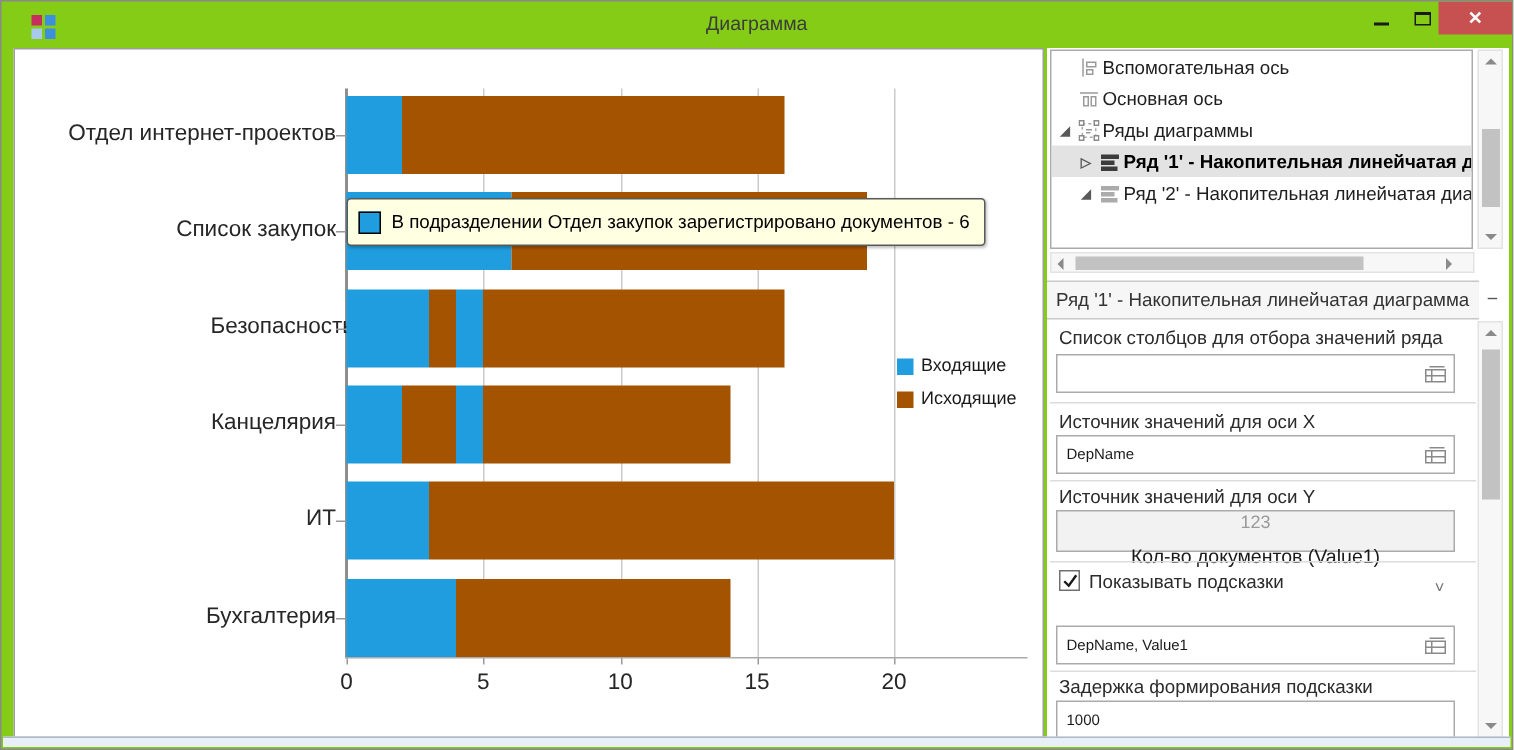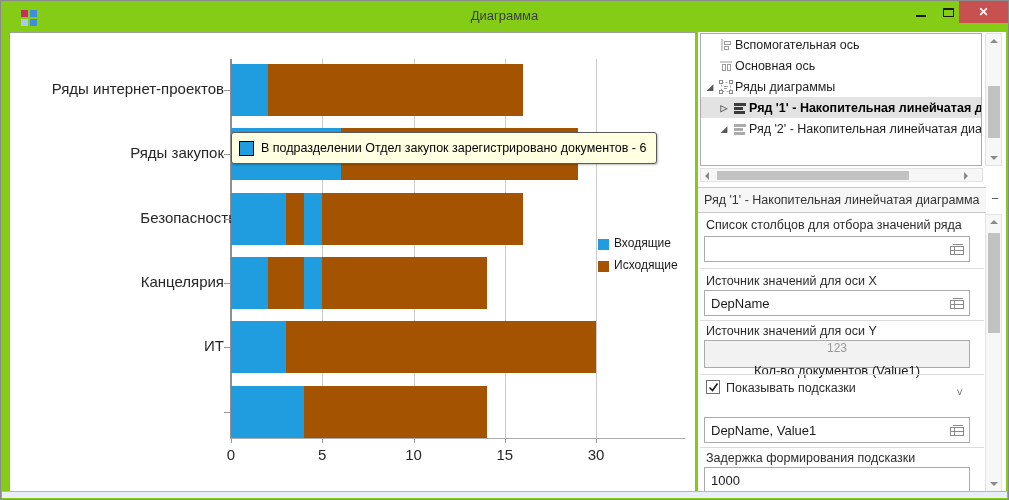--- a/index.html
+++ b/index.html
@@ -53,21 +53,21 @@
   .arr-left{border-right-color:#8A8A8A;border-left-width:0;}
   .arr-right{border-left-color:#8A8A8A;border-right-width:0;}
   
   .props-header{position:absolute;left:0px;top:155px;width:288px;height:26px;background:#F6F6F6;
                 border-top:1px solid #C9C9C9;border-bottom:1px solid #C9C9C9;
                 font-size:12.5px;color:#333;line-height:25px;padding-left:6px;white-space:nowrap;overflow:hidden;}
   .collapse-btn{position:absolute;left:290px;top:160px;width:14px;height:14px;font-size:13px;color:#555;
                 text-align:center;line-height:13px;cursor:default;}
   .plabel{position:absolute;left:8px;font-size:12.5px;color:#2B2B2B;white-space:nowrap;}
   .pinput{position:absolute;left:6px;width:266px;height:26px;background:#fff;border:1px solid #ABABAB;
-          font-family:"Liberation Sans",sans-serif;font-size:13px;color:#1A1A1A;padding:0 24px 0 6px;}
+          font-family:"Liberation Sans",sans-serif;font-size:10px;color:#1A1A1A;padding:0 24px 0 6px;}
   .picker-btn{position:absolute;width:18px;height:14px;display:flex;align-items:center;justify-content:center;cursor:default;}
   .combo{position:absolute;left:6px;width:266px;height:28px;background:#F2F2F2;border:1px solid #ABABAB;
          display:flex;align-items:center;font-size:13px;color:#1A1A1A;padding:0 6px;gap:8px;}
   .combo .pre{color:#9A9A9A;font-size:12px;}
   .combo .chev{margin-left:auto;color:#707070;font-size:11px;}
   .psep{position:absolute;left:2px;width:284px;height:1px;background:#DCDCDC;}
   .checkbox{position:absolute;left:8px;width:14px;height:14px;background:#fff;border:1px solid #707070;
             display:flex;align-items:center;justify-content:center;cursor:default;}
   .cb-label{position:absolute;left:28px;font-size:12.5px;color:#2B2B2B;white-space:nowrap;}
   
@@ -106,46 +106,47 @@
       <div style="position: absolute; left: 321.25px; top: 437px; width: 1px; height: 5px; background: rgb(154, 154, 154);"></div>
       <div class="ticklabel" style="position: absolute; left: 301.25px; top: 445px; width: 40px;">5</div>
       <div style="position: absolute; left: 412.5px; top: 58px; width: 1px; height: 379px; background: rgb(203, 203, 203);"></div>
       <div style="position: absolute; left: 412.5px; top: 437px; width: 1px; height: 5px; background: rgb(154, 154, 154);"></div>
       <div class="ticklabel" style="position: absolute; left: 392.5px; top: 445px; width: 40px;">10</div>
       <div style="position: absolute; left: 503.75px; top: 58px; width: 1px; height: 379px; background: rgb(203, 203, 203);"></div>
       <div style="position: absolute; left: 503.75px; top: 437px; width: 1px; height: 5px; background: rgb(154, 154, 154);"></div>
       <div class="ticklabel" style="position: absolute; left: 483.75px; top: 445px; width: 40px;">15</div>
       <div style="position: absolute; left: 595px; top: 58px; width: 1px; height: 379px; background: rgb(203, 203, 203);"></div>
       <div style="position: absolute; left: 595px; top: 437px; width: 1px; height: 5px; background: rgb(154, 154, 154);"></div>
-      <div class="ticklabel" style="position: absolute; left: 575px; top: 445px; width: 40px;">30</div>
+      <div class="ticklabel" style="position: absolute; left: 575px; top: 445px; width: 40px;">20</div>
       <div style="position: absolute; left: 229px; top: 437px; width: 455px; height: 1px; background: rgb(171, 171, 171);"></div>
-      <div class="catlabel" style="position: absolute; left: 12px; top: 79px; width: 211px;">Ряды интернет-проектов</div>
+      <div class="catlabel" style="position: absolute; left: 12px; top: 79px; width: 211px;">Отдел интернет-проектов</div>
       <div style="position: absolute; left: 223px; top: 89px; width: 7px; height: 1px; background: rgb(153, 153, 153);"></div>
       <div style="position: absolute; left: 230px; top: 63px; width: 36.5px; height: 52px; background: rgb(31, 157, 222);"></div>
       <div style="position: absolute; left: 266.5px; top: 63px; width: 255.5px; height: 52px; background: rgb(164, 83, 1);"></div>
-      <div class="catlabel" style="position: absolute; left: 12px; top: 143.3px; width: 211px;">Ряды закупок</div>
+      <div class="catlabel" style="position: absolute; left: 12px; top: 143.3px; width: 211px;">Список закупок</div>
       <div style="position: absolute; left: 223px; top: 153.3px; width: 7px; height: 1px; background: rgb(153, 153, 153);"></div>
       <div style="position: absolute; left: 230px; top: 127.3px; width: 109.5px; height: 52px; background: rgb(31, 157, 222);"></div>
       <div style="position: absolute; left: 339.5px; top: 127.3px; width: 237.25px; height: 52px; background: rgb(164, 83, 1);"></div>
       <div class="catlabel" style="position: absolute; left: 24px; top: 207.6px; width: 211px;">Безопасность</div>
       <div style="position: absolute; left: 223px; top: 217.6px; width: 7px; height: 1px; background: rgb(153, 153, 153);"></div>
       <div style="position: absolute; left: 230px; top: 191.6px; width: 54.75px; height: 52px; background: rgb(31, 157, 222);"></div>
       <div style="position: absolute; left: 284.75px; top: 191.6px; width: 18.25px; height: 52px; background: rgb(164, 83, 1);"></div>
       <div style="position: absolute; left: 303px; top: 191.6px; width: 18.25px; height: 52px; background: rgb(31, 157, 222);"></div>
       <div style="position: absolute; left: 321.25px; top: 191.6px; width: 200.75px; height: 52px; background: rgb(164, 83, 1);"></div>
       <div class="catlabel" style="position: absolute; left: 12px; top: 271.9px; width: 211px;">Канцелярия</div>
       <div style="position: absolute; left: 223px; top: 281.9px; width: 7px; height: 1px; background: rgb(153, 153, 153);"></div>
       <div style="position: absolute; left: 230px; top: 255.9px; width: 36.5px; height: 52px; background: rgb(31, 157, 222);"></div>
       <div style="position: absolute; left: 266.5px; top: 255.9px; width: 36.5px; height: 52px; background: rgb(164, 83, 1);"></div>
       <div style="position: absolute; left: 303px; top: 255.9px; width: 18.25px; height: 52px; background: rgb(31, 157, 222);"></div>
       <div style="position: absolute; left: 321.25px; top: 255.9px; width: 164.25px; height: 52px; background: rgb(164, 83, 1);"></div>
       <div class="catlabel" style="position: absolute; left: 12px; top: 336.2px; width: 211px;">ИТ</div>
       <div style="position: absolute; left: 223px; top: 346.2px; width: 7px; height: 1px; background: rgb(153, 153, 153);"></div>
       <div style="position: absolute; left: 230px; top: 320.2px; width: 54.75px; height: 52px; background: rgb(31, 157, 222);"></div>
       <div style="position: absolute; left: 284.75px; top: 320.2px; width: 310.25px; height: 52px; background: rgb(164, 83, 1);"></div>
+      <div class="catlabel" style="position: absolute; left: 12px; top: 400.5px; width: 211px;">Бухгалтерия</div>
       <div style="position: absolute; left: 223px; top: 410.5px; width: 7px; height: 1px; background: rgb(153, 153, 153);"></div>
       <div style="position: absolute; left: 230px; top: 384.5px; width: 73px; height: 52px; background: rgb(31, 157, 222);"></div>
       <div style="position: absolute; left: 303px; top: 384.5px; width: 182.5px; height: 52px; background: rgb(164, 83, 1);"></div>
       <div style="position: absolute; left: 597px; top: 238px; width: 11px; height: 11px; background: rgb(31, 157, 222);"></div>
       <div class="legendlabel" style="position: absolute; left: 613px; top: 235px;">Входящие</div>
       <div style="position: absolute; left: 597px; top: 260px; width: 11px; height: 11px; background: rgb(164, 83, 1);"></div>
       <div class="legendlabel" style="position: absolute; left: 613px; top: 257px;">Исходящие</div>
     </div>
 
   <div class="tooltip">

